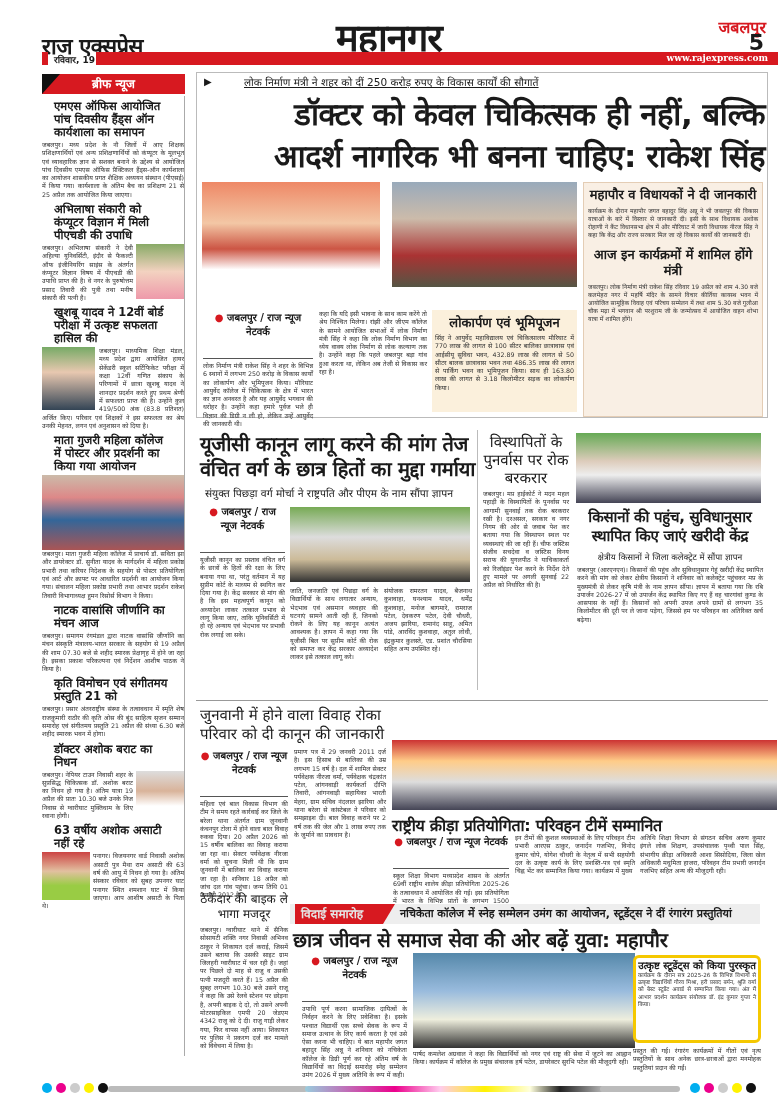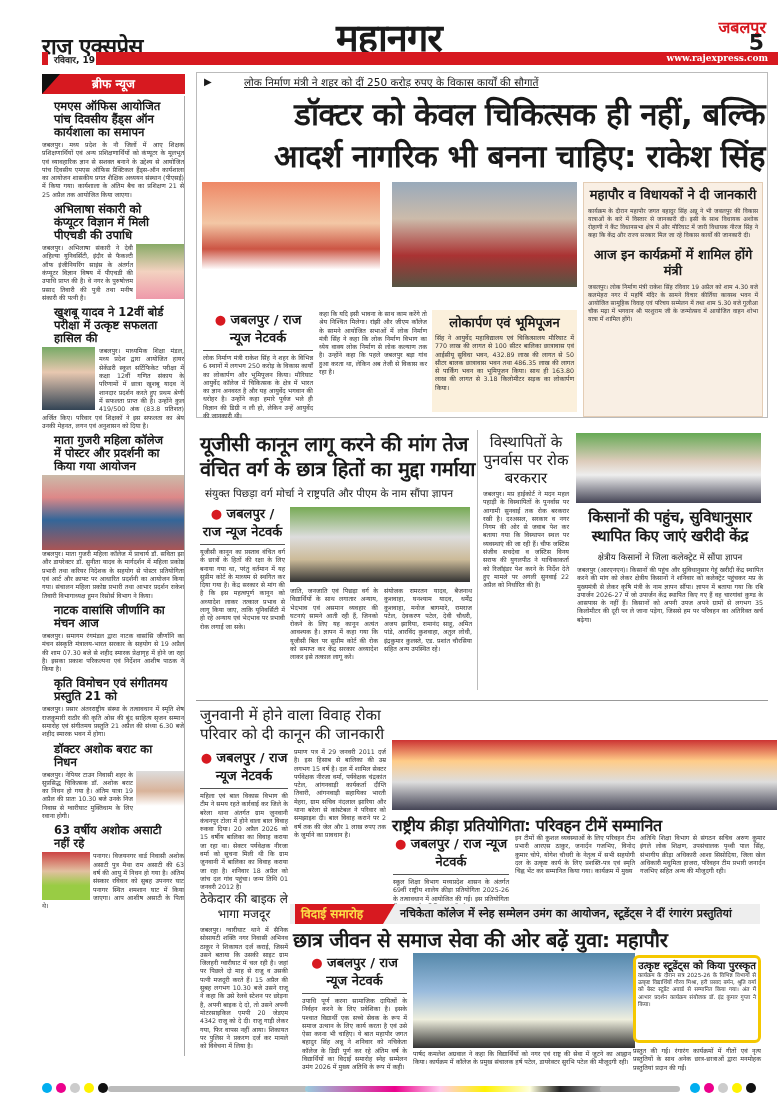--- a/index.html
+++ b/index.html
@@ -22,29 +22,29 @@
 .kicker{left:244px;top:75px;font-size:10.5px;text-decoration:underline}
 .mainhead{left:205px;top:93px;width:560px;font-size:31px;font-weight:bold;line-height:42px;text-align:right;letter-spacing:-0.5px}
 .ph{border:0}
 .ph1{left:202px;top:182px;width:178px;height:103px;background:linear-gradient(180deg,#e86 0%,#f3c7a5 40%,#c54 65%,#fff 85%)}
 .ph2{left:392px;top:182px;width:185px;height:105px;background:linear-gradient(180deg,#9ab 0%,#cba 35%,#a33 70%,#554 100%)}
 .sidebox{left:583px;top:182px;width:180px;height:235px;background:#f9efe4;border:1px solid #e4cdb5}
 .sidebox h3{font-size:13px;text-align:center;line-height:16px;margin:4px 2px}
 .infobox{left:432px;top:310px;width:145px;height:102px;background:#fbf0dc}
 .infobox h3{font-size:13px;text-align:center;margin:3px 0}
 .col{font-size:6.3px;line-height:8.3px;color:#333;text-align:justify}
-.byline{font-size:13px;font-weight:bold;text-align:center;padding-bottom:4px;border-bottom:1px solid #555;margin-bottom:3px}
+.byline{font-size:10px;font-weight:bold;text-align:center;padding-bottom:20px;border-bottom:1px solid #555;margin-bottom:3px}
 .byline .dot{color:#d71920}
 .hr{height:1px;background:#999}
 .h2{font-weight:bold;letter-spacing:-0.3px}
 .ph3{left:576px;top:433px;width:185px;height:70px;background:linear-gradient(180deg,#6a5 0%,#dcb 40%,#eee 60%,#445 100%)}
 .ph4{left:290px;top:507px;width:180px;height:75px;background:linear-gradient(180deg,#7a5 0%,#ddd 40%,#cb9 70%,#333 100%)}
 .ph5{left:392px;top:740px;width:385px;height:70px;background:linear-gradient(180deg,#c33 0%,#fc8 30%,#ddd 60%,#445 100%)}
 .ph6{left:413px;top:953px;width:222px;height:95px;background:linear-gradient(180deg,#58a 0%,#9bd 40%,#eed 70%,#333 100%)}
-.vidai{left:295px;top:904px;width:100px;height:20px;background:#d71920;color:#fde047;font-weight:bold;font-size:12px;line-height:20px;padding-left:6px;clip-path:polygon(0 0,100% 0,88% 100%,0 100%)}
+.vidai{left:295px;top:904px;width:100px;height:20px;background:#d71920;color:#e5e5e5;font-weight:bold;font-size:12px;line-height:20px;padding-left:6px;clip-path:polygon(0 0,100% 0,88% 100%,0 100%)}
 .vidai-strip{left:290px;top:904px;width:470px;height:20px;background:#eee}
 .vidai-k{left:400px;top:905px;font-size:11px;font-weight:bold}
 .yellowbox{left:633px;top:955px;width:128px;height:88px;border:3px solid #f5c800;border-radius:6px;background:#fff;padding:2px}
 .regbar{top:1086px;height:6px;background:#bbb;border-radius:3px}
 .regdot{top:1083px;width:10px;height:10px;border-radius:50%}
 </style>
 </head>
 <body>
 
 <div class="abs masthead-logo">राज एक्सप्रेस</div>

